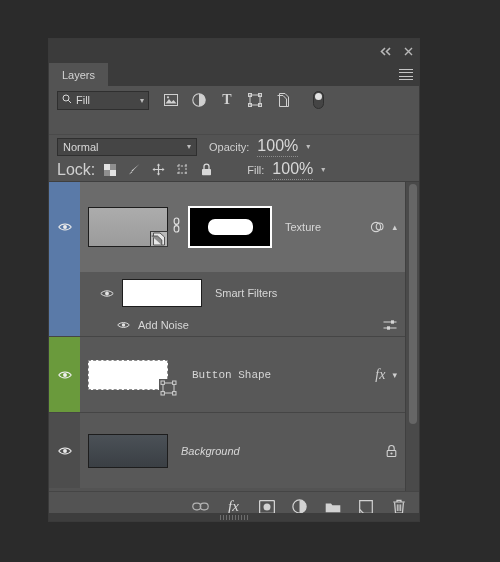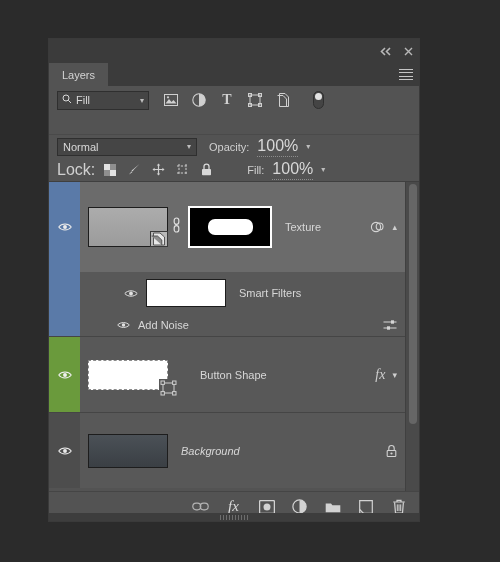--- a/index.html
+++ b/index.html
@@ -323,21 +323,21 @@
               <svg width="15" height="14" viewBox="0 0 15 14">
                 <circle cx="6" cy="7" r="4.6" stroke="#d5d5d5" stroke-width="1.1" fill="none"></circle>
                 <circle cx="9.6" cy="6.4" r="3.4" stroke="#d5d5d5" stroke-width="1.1" fill="none"></circle>
               </svg>
             </span>
             <span class="ri" style="font-size:9px;">▴</span>
           </div>
         </div>
       </div>
 
-      <div class="row" style="height:42px;background:#585858;gap:24px;">
+      <div class="row" style="height:42px;background:#585858;">
         <div class="colorbar" style="background:#5a7aa8;"></div>
         <div class="row-body" style="padding-left:20px;">
           <div class="eye" style="margin-right:8px;">
             <svg width="14" height="9" viewBox="0 0 14 9">
               <path d="M0.8 4.5 C3.7 0.9, 10.3 0.9, 13.2 4.5 C10.3 8.1, 3.7 8.1, 0.8 4.5 Z" fill="none" stroke="#e2e2e2" stroke-width="1"></path>
               <circle cx="7" cy="4.5" r="1.9" fill="#e2e2e2"></circle>
             </svg>
           </div>
           <div class="thumb" style="width:80px;height:28px;background:#ffffff;"></div>
           <span class="layername">Smart Filters</span>
@@ -383,21 +383,21 @@
               <svg width="20" height="18" viewBox="0 0 20 18">
                 <rect width="20" height="18" fill="#585858"></rect>
                 <rect x="4" y="4" width="11" height="10" stroke="#d0d0d0" stroke-width="1" fill="none"></rect>
                 <rect x="2" y="2" width="3.4" height="3.4" stroke="#d0d0d0" fill="#585858"></rect>
                 <rect x="13.6" y="2" width="3.4" height="3.4" stroke="#d0d0d0" fill="#585858"></rect>
                 <rect x="2" y="12.6" width="3.4" height="3.4" stroke="#d0d0d0" fill="#585858"></rect>
                 <rect x="13.6" y="12.6" width="3.4" height="3.4" stroke="#d0d0d0" fill="#585858"></rect>
               </svg>
             </div>
           </div>
-          <span class="layername" style="margin-left:32px;">Button Shape</span>
+          <span class="layername" style="margin-left:24px;font-family:Liberation Mono, monospace;">Button Shape</span>
           <div class="right-icons">
             <span class="ri" style="font-family:'Liberation Serif',serif;font-style:italic;font-size:14px;">fx</span>
             <span class="ri" style="font-size:9px;">▾</span>
           </div>
         </div>
       </div>
 
       <div class="row-sep"></div>
 
       <div class="row" style="height:75px;background:#585858;">

